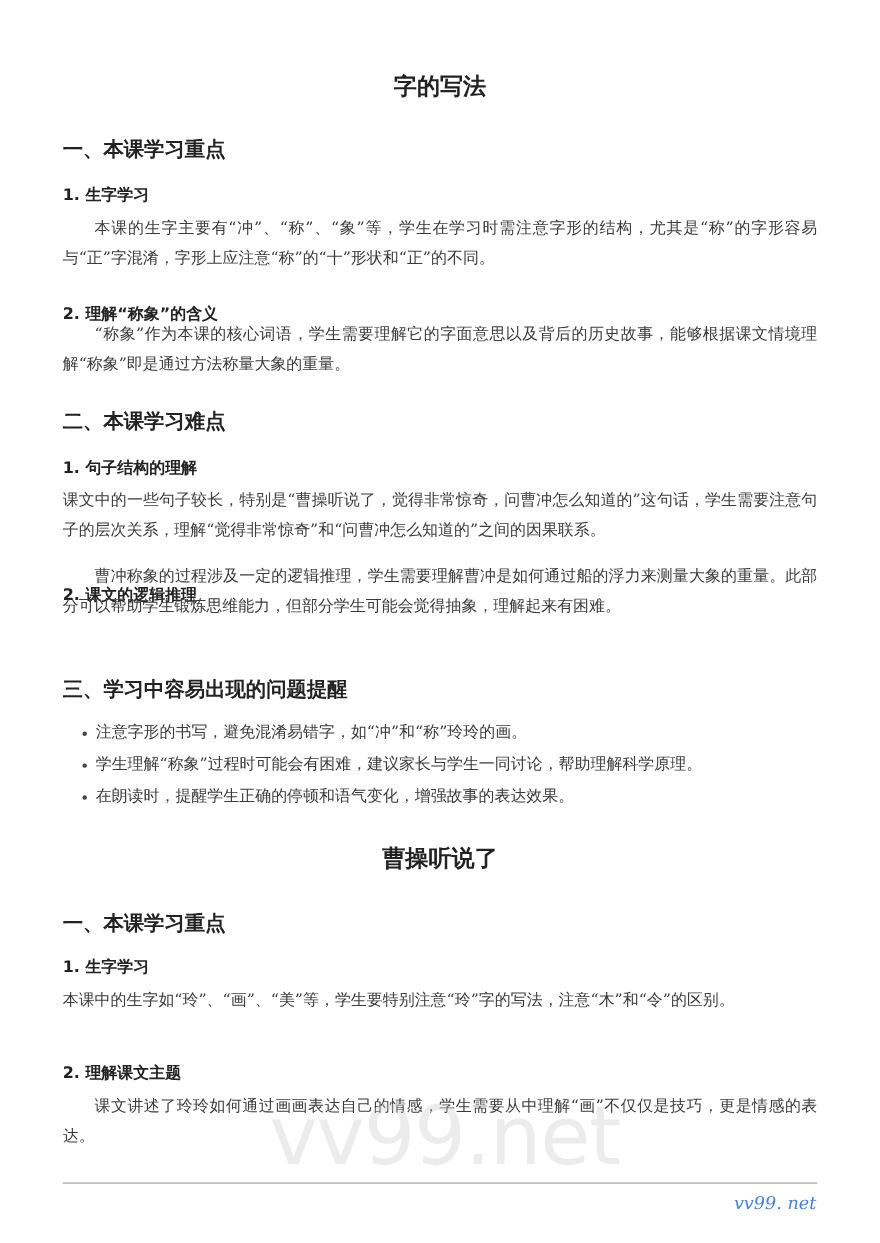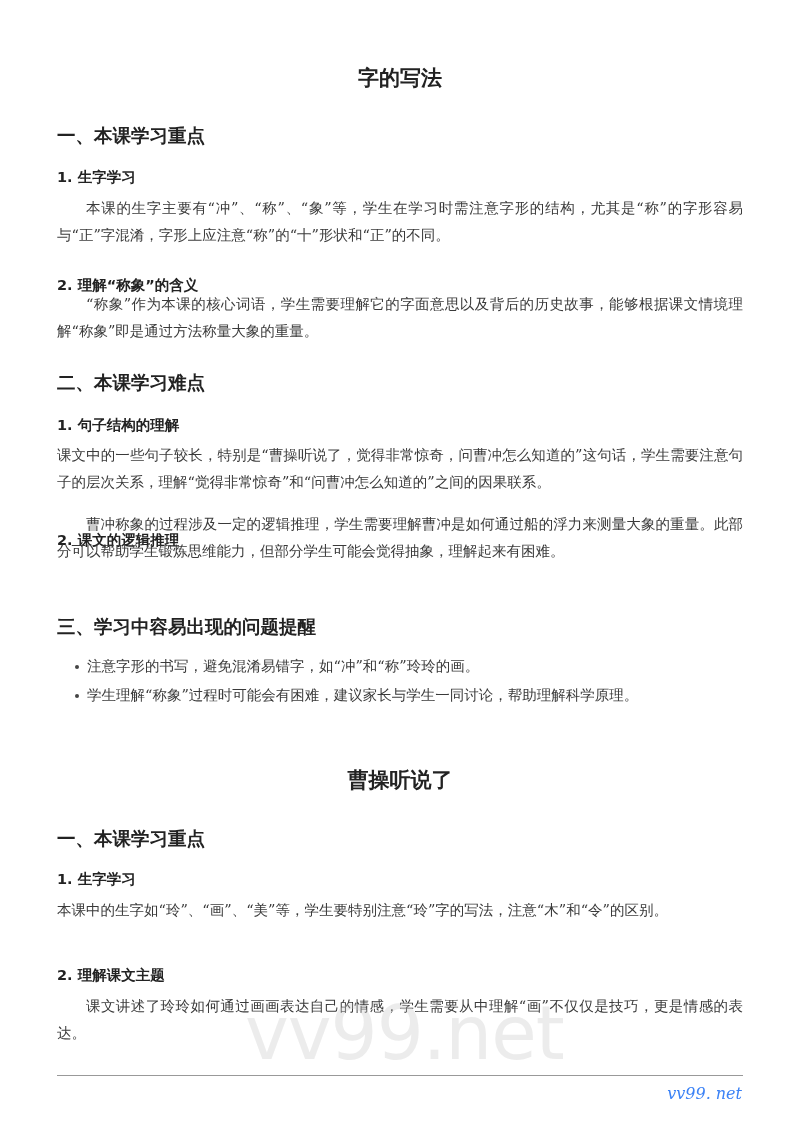--- a/index.html
+++ b/index.html
@@ -45,20 +45,21 @@
   <div class="h2" style="top:416px;">1. 句子结构的理解</div>
   <div class="para" style="top:442px;">课文中的一些句子较长，特别是“曹操听说了，觉得非常惊奇，问曹冲怎么知道的”这句话，学生需要注意句子的层次关系，理解“觉得非常惊奇”和“问曹冲怎么知道的”之间的因果联系。</div>
 
   <div class="h2" style="top:511px;margin-top:20px;">2. 课文的逻辑推理</div>
   <div class="para indent" style="top:511px;">曹冲称象的过程涉及一定的逻辑推理，学生需要理解曹冲是如何通过船的浮力来测量大象的重量。此部分可以帮助学生锻炼思维能力，但部分学生可能会觉得抽象，理解起来有困难。</div>
 
   <div class="h1" style="top:588px;margin-top:26px;">三、学习中容易出现的问题提醒</div>
   <ul class="bullets" style="top:652px;">
     <li><span class="dot"></span><span>注意字形的书写，避免混淆易错字，如“冲”和“称”玲玲的画。</span></li>
     <li><span class="dot"></span><span>学生理解“称象”过程时可能会有困难，建议家长与学生一同讨论，帮助理解科学原理。</span></li>
+    <li><span class="dot"></span><span>在朗读时，提醒学生正确的停顿和语气变化，增强故事的表达效果。</span></li>
   </ul>
 
   <div class="title" style="top:766px;">曹操听说了</div>
 
   <div class="h1" style="top:826px;">一、本课学习重点</div>
   <div class="h2" style="top:870px;">1. 生字学习</div>
   <div class="para" style="top:897px;">本课中的生字如“玲”、“画”、“美”等，学生要特别注意“玲”字的写法，注意“木”和“令”的区别。</div>
 
   <div class="h2" style="top:966px;">2. 理解课文主题</div>
   <div class="para indent" style="top:993px;">课文讲述了玲玲如何通过画画表达自己的情感，学生需要从中理解“画”不仅仅是技巧，更是情感的表达。</div>

